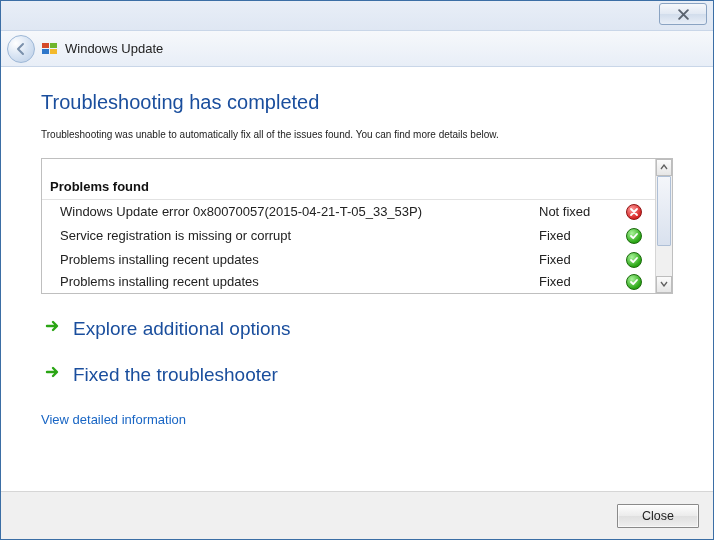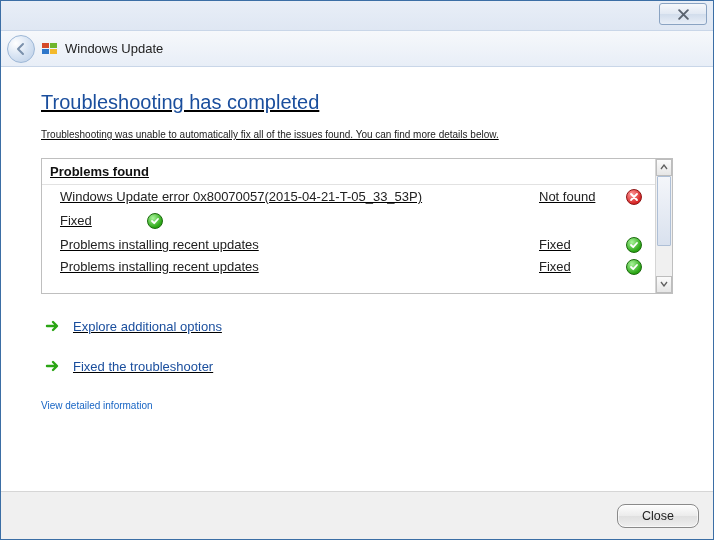--- a/index.html
+++ b/index.html
@@ -56,21 +56,20 @@
     width: 18px; height: 18px; flex: 0 0 18px;
     display: flex; align-items: center; justify-content: center;
   }
   .wu-title { color: #222; font-size: 13px; }
   
   .content {
     flex: 1;
     padding: 24px 40px 10px 40px;
     overflow: hidden;
     position: relative;
-    text-decoration: underline;
   }
   .heading {
     color: #1a4e9d;
     font-size: 20px;
     font-weight: 400;
     margin: 0 0 14px 0;
   }
   .body-text {
     color: #222;
     font-size: 10px;
@@ -85,20 +84,21 @@
   }
   .problems-scroll {
     flex: 1;
     overflow: hidden;
   }
   .problems-header {
     font-weight: 700;
     color: #111;
     padding: 5px 8px;
     border-bottom: 1px solid #e2e2e2;
+    margin-top: 15px;
   }
   .problem-row {
     display: flex;
     align-items: center;
     padding: 4px 10px 4px 18px;
     font-size: 13px;
     color: #222;
   }
   .problem-row.cut { height: 20px; overflow: hidden; align-items: flex-start; padding-top: 2px;}
   .p-name { flex: 1 1 auto; padding-right: 8px; }
@@ -134,52 +134,52 @@
   .sb-track { flex: 1; position: relative; }
   .sb-thumb {
     position: absolute; left: 1px; right: 1px; top: 0; height: 70px;
     background: linear-gradient(to bottom, #f4f6fa, #d9e1ee);
     border: 1px solid #aebfd6;
     border-radius: 1px;
   }
   
   .actions { margin-top: 20px; }
   .action-link {
-    display: flex; align-items: flex-end; gap: 12px;
-    color: #1a4e9d; font-size: 13px;
+    display: flex; align-items: flex-start; gap: 12px;
+    color: #1a4e9d; font-size: 19px;
     margin-bottom: 22px;
     cursor: pointer;
     padding-left: 4px;
     margin-top: 24px;
   }
   .arrow-ic {
     width: 16px; height: 16px;
     display: flex; align-items: center; justify-content: center;
   }
   .detail-link {
     color: #1865c4;
-    font-size: 10px;
+    font-size: 13px;
     cursor: pointer;
     margin-top: 4px;
     display: inline-block;
     text-align: center;
   }
   
   .footer {
     border-top: 1px solid #d6d6d6;
     background: #f0f0f0;
     height: 48px;
     display: flex; align-items: center; justify-content: flex-end;
     padding: 0 14px;
   }
   .btn {
     min-width: 82px; height: 24px;
     background: linear-gradient(to bottom, #fdfdfd 0%, #ececec 48%, #e0e0e0 52%, #efefef 100%);
     border: 1px solid #8a8a8a;
-    border-radius: 8px;
+    border-radius: 1px;
     font-size: 12.5px;
     color: #222;
     padding: 0 14px;
     cursor: default;
     box-shadow: 0 0 0 1px rgba(255,255,255,0.6) inset;
   }
 </style>
 </head>
 <body>
 
@@ -213,31 +213,32 @@
   <div class="content">
     <h1 class="heading">Troubleshooting has completed</h1>
     <p class="body-text">Troubleshooting was unable to automatically fix all of the issues found. You can find more details below.</p>
 
     <div class="problems-box">
       <div class="problems-scroll">
         <div class="problems-header">Problems found</div>
 
         <div class="problem-row">
           <div class="p-name">Windows Update error 0x80070057(2015-04-21-T-05_33_53P)</div>
-          <div class="p-status">Not found</div>
+          <div class="p-status">Not fixed</div>
           <div class="p-icon">
             <span class="icon-circle ic-error">
               <svg viewBox="0 0 10 10">
                   <path d="M2 2 L8 8 M8 2 L2 8" stroke="#fff" stroke-width="1.8" stroke-linecap="round"></path>
                 </svg>
             </span>
           </div>
         </div>
 
         <div class="problem-row">
+          <div class="p-name">Service registration is missing or corrupt</div>
           <div class="p-status">Fixed</div>
           <div class="p-icon">
             <span class="icon-circle ic-ok">
               <svg viewBox="0 0 10 10">
                   <path d="M2 5 L4.2 7.2 L8 3" stroke="#fff" stroke-width="1.8" fill="none" stroke-linecap="round" stroke-linejoin="round"></path>
                 </svg>
             </span>
           </div>
         </div>
 

